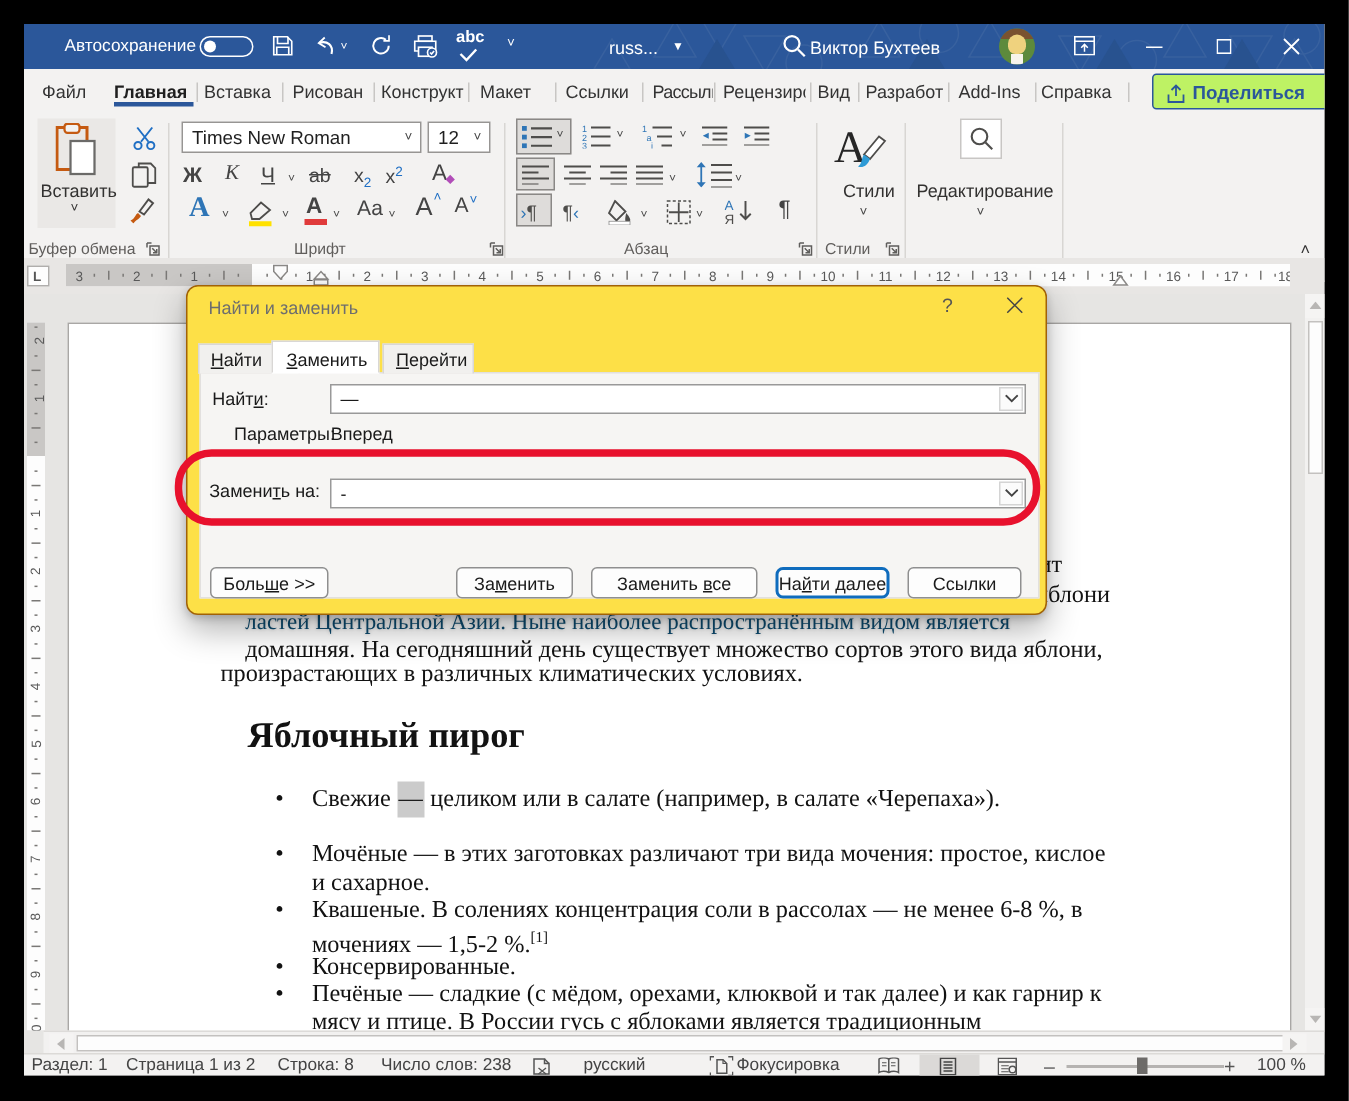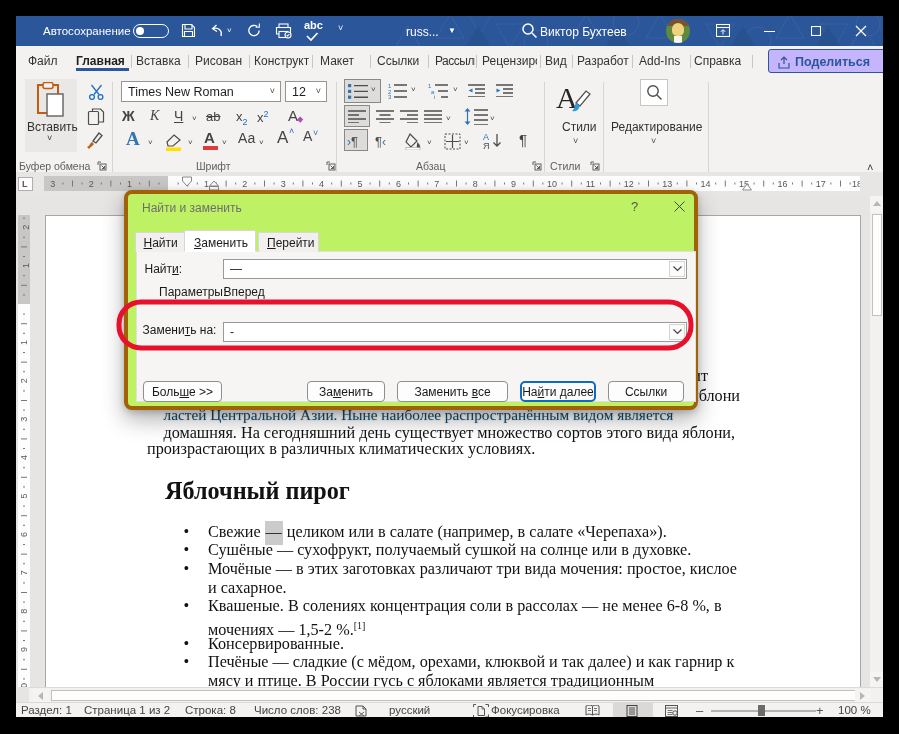--- a/index.html
+++ b/index.html
@@ -23,21 +23,21 @@
 #doc{position:absolute;left:0;top:180px;width:867px;height:506px;background:#e6e5e3;overflow:hidden}
 #page{position:absolute;left:29px;top:19px;width:816px;height:600px;background:#fff;border:1px solid #a9a7a5}
 .ser{font-family:"Liberation Serif",serif;color:#121212}
 
 #vscroll{position:absolute;right:0;top:180px;width:13px;height:491px;background:#f2f1f0}
 #hscroll{position:absolute;left:13px;top:671px;width:854px;height:15px;background:#f2f1f0;border-top:1px solid #dddbd9}
 
 #status{position:absolute;left:0;top:686px;width:867px;height:15px;background:#f3f2f1;border-top:1px solid #dcdad7;font-size:11.5px;color:#444}
 #status span{position:absolute;top:1px;white-space:nowrap}
 
-#dlg{position:absolute;left:108px;top:174px;width:574px;height:220px;background:#bef264;border:4px solid #a16207;border-radius:8px;box-shadow:0 10px 22px rgba(0,0,0,0.30), 0 2px 6px rgba(0,0,0,0.18);font-size:12px;color:#1a1a1a}
+#dlg{position:absolute;left:108px;top:174px;width:574px;height:220px;background:#fde047;border:1px solid #a16207;border-radius:8px;box-shadow:0 10px 22px rgba(0,0,0,0.30), 0 2px 6px rgba(0,0,0,0.18);font-size:12px;color:#1a1a1a}
 #dlg .lbl{position:absolute;white-space:nowrap}
 .combo{position:absolute;background:#fff;border:1px solid #999;height:20px}
 .combo .cbtn{position:absolute;right:1px;top:1px;bottom:1px;width:16px;background:#fbfbfb;border:1px solid #d4d4d4;display:flex;align-items:center;justify-content:center}
 .btn{position:absolute;height:21px;background:#fdfdfd;border:1px solid #8f8f8f;border-radius:4px;font-size:12px;color:#1a1a1a;display:flex;align-items:center;justify-content:center;white-space:nowrap}
 u{text-decoration:underline}
 .bl{left:167.5px;font-size:16.2px;line-height:19.2px;white-space:nowrap}
 .blt{display:inline-block;width:24.5px}
 .bl2{left:192px;font-size:16.2px;line-height:19.2px;white-space:nowrap}
 </style></head>
 <body>
@@ -145,21 +145,21 @@
       <span class="sep" style="left:233px"></span>
       <span class="sep" style="left:296px"></span>
       <span class="sep" style="left:354px"></span>
       <span class="sep" style="left:412px"></span>
       <span class="sep" style="left:460px"></span>
       <span class="sep" style="left:524px"></span>
       <span class="sep" style="left:556px"></span>
       <span class="sep" style="left:616px"></span>
       <span class="sep" style="left:674px"></span>
       <span class="sep" style="left:736px"></span>
-<div class="abs" style="left:752px;top:3px;width:132px;height:24px;border:1px solid #2b579a;border-radius:3px;background:#c4b5fd">
+<div class="abs" style="left:752px;top:3px;width:132px;height:24px;border:1px solid #2b579a;border-radius:3px;background:#bef264">
 <svg class="abs" style="left:8px;top:5px" width="14" height="14" viewBox="0 0 14 14" fill="none" stroke="#2b579a" stroke-width="1.2">
           <path d="M2 8 v5 h10 v-5"></path>
           <path d="M7 9 V2 m-3 3 l3 -3 l3 3"></path>
         </svg>
 <span class="abs" style="left:26px;top:5px;font-size:12.5px;font-weight:bold;color:#2b579a">Поделиться</span>
 </div>
 </div>
 
 <div id="ribbon">
 
@@ -509,21 +509,20 @@
         </g>
 </svg>
 <div id="page"></div>
 <div class="ser abs" style="right:175px;top:170.5px;font-size:16.2px;line-height:19.2px">лесах на территории современного Казахстана, где этот вид происходит</div>
 <div class="ser abs" style="right:143px;top:190.5px;font-size:16.2px;line-height:19.2px">яблоня Сиверса. Этот вид до сих пор произрастает в предгорьях дикой яблони</div>
 <div class="ser abs" style="left:147.5px;top:209.3px;font-size:15.3px;line-height:19.2px;color:#0c4a6e;text-shadow:0 0 2.5px #c0c0c0">ластей Центральной Азии. Ныне наиболее распространённым видом является</div>
 <div class="ser abs" style="left:147.5px;top:228px;font-size:16.2px;line-height:19.2px">домашняя. На сегодняшний день существует множество сортов этого вида яблони,</div>
 <div class="ser abs" style="left:131px;top:244px;font-size:16.2px;line-height:19.2px">произрастающих в различных климатических условиях.</div>
 <div class="ser abs" style="left:149px;top:280px;font-size:24.2px;font-weight:bold;line-height:29px">Яблочный пирог</div>
 <div class="ser abs bl" style="top:326.5px"><span class="blt">•</span>Свежие <span style="background:#cbcbcb;padding:2px 1px 4px 1px">—</span> целиком или в салате (например, в салате «Черепаха»).</div>
-<div class="ser abs bl" style="top:345.2px"><span class="blt">•</span>Сушёные — сухофрукт, получаемый сушкой на солнце или в духовке.</div>
 <div class="ser abs bl" style="top:363.9px"><span class="blt">•</span>Мочёные — в этих заготовках различают три вида мочения: простое, кислое</div>
 <div class="ser abs bl2" style="top:382.6px">и сахарное.</div>
 <div class="ser abs bl" style="top:401.3px"><span class="blt">•</span>Квашеные. В солениях концентрация соли в рассолах — не менее 6-8 %, в</div>
 <div class="ser abs bl2" style="top:420px">мочениях — 1,5-2 %.<sup style="font-size:10px">[1]</sup></div>
 <div class="ser abs bl" style="top:438.7px"><span class="blt">•</span>Консервированные.</div>
 <div class="ser abs bl" style="top:457.4px"><span class="blt">•</span>Печёные — сладкие (с мёдом, орехами, клюквой и так далее) и как гарнир к</div>
 <div class="ser abs bl2" style="top:476.1px">мясу и птице. В России гусь с яблоками является традиционным</div>
 </div>
 
 <div id="vscroll">

